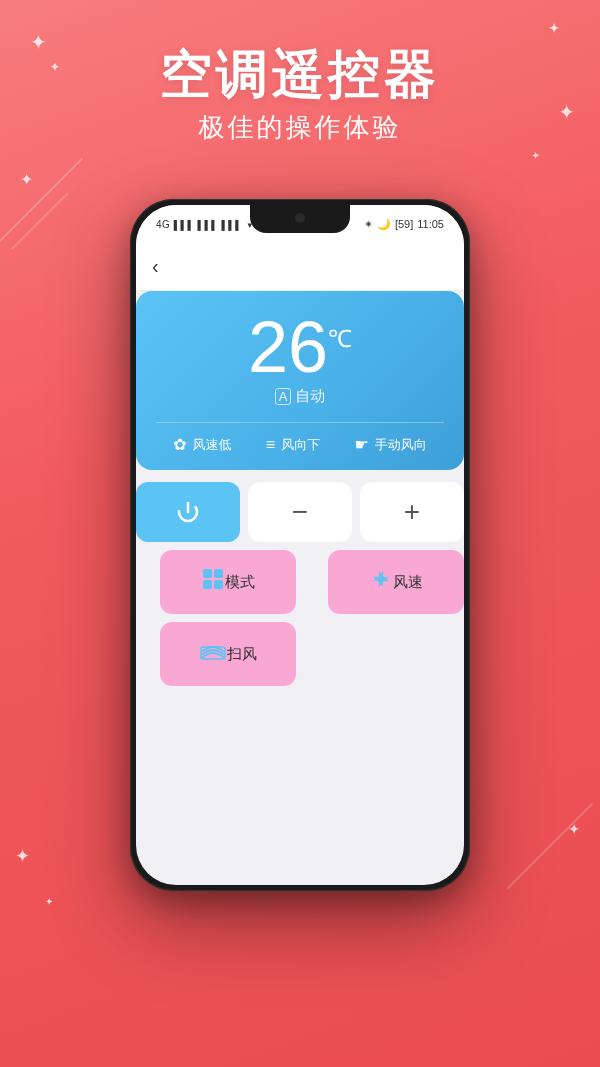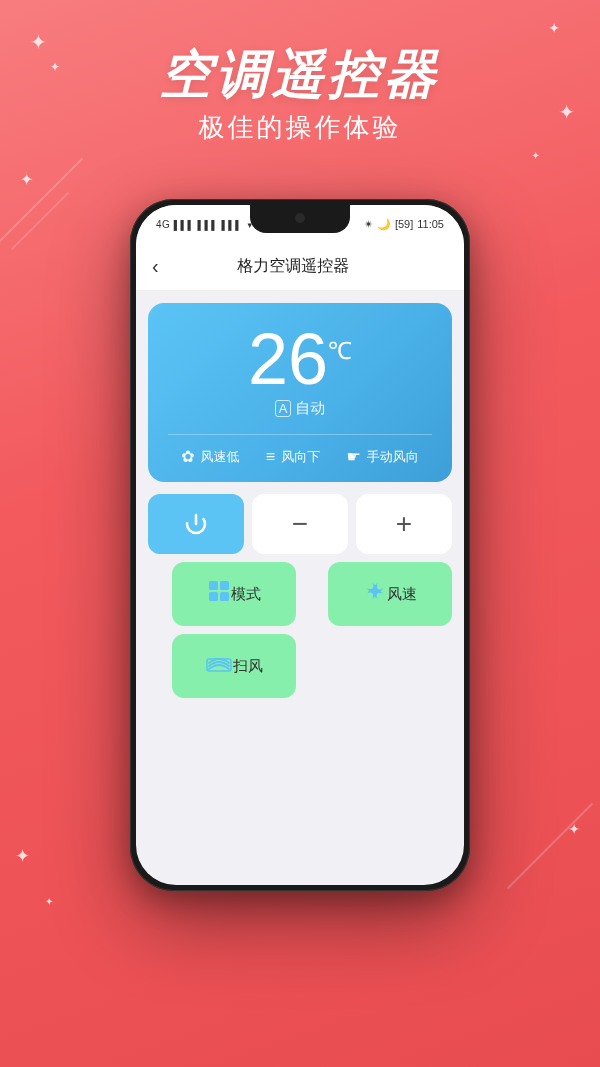--- a/index.html
+++ b/index.html
@@ -25,21 +25,20 @@
       text-align: center;
       z-index: 2;
     }
 
     .main-title {
       font-size: 52px;
       font-weight: 900;
       color: white;
       letter-spacing: 4px;
       text-shadow: 0 2px 8px rgba(0,0,0,0.1);
-      font-style: italic;
     }
 
     .sub-title {
       font-size: 26px;
       color: white;
       margin-top: 0;
       letter-spacing: 3px;
       font-weight: 400;
     }
 
@@ -137,21 +136,20 @@
       flex: 1;
       text-align: center;
       font-size: 16px;
       color: #222;
       font-weight: 500;
       margin-right: 32px;
     }
 
     
     .content {
-      padding: 12px;
       background: #f0f0f5;
     }
 
     
     .ac-card {
       background: linear-gradient(135deg, #5bc4f5 0%, #4ab0e8 60%, #3d9fd8 100%);
       border-radius: 16px;
       padding: 20px 20px 16px;
       margin-bottom: 12px;
       color: white;
@@ -249,21 +247,21 @@
       font-weight: 300;
     }
 
     .function-grid {
       display: grid;
       grid-template-columns: 1fr 1fr;
       gap: 8px;
     }
 
     .func-btn {
-      background: #86efac;
+      background: #f9a8d4;
       border: none;
       border-radius: 12px;
       height: 64px;
       display: flex;
       align-items: center;
       justify-content: center;
       cursor: pointer;
       font-size: 15px;
       color: #333;
       margin-left: 24px;
@@ -325,21 +323,20 @@
           <span>🌙</span>
           <span>
             [<span>59</span>]
           </span>
           <span>11:05</span>
         </div>
       </div>
 
       <div class="app-bar">
         <span class="back-arrow">‹</span>
-        <span class="app-title">格力空调遥控器</span>
       </div>
 
       <div class="content">
 
         <div class="ac-card">
           <div class="temp-row">
             <span class="temp-number">26</span>
             <span class="temp-unit">℃</span>
           </div>
           <div class="mode-row">

